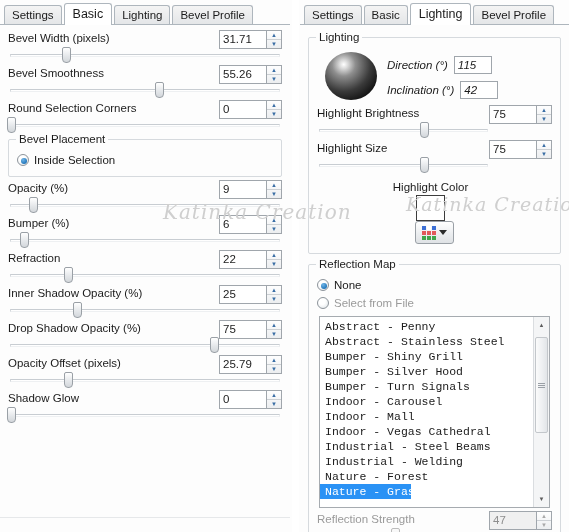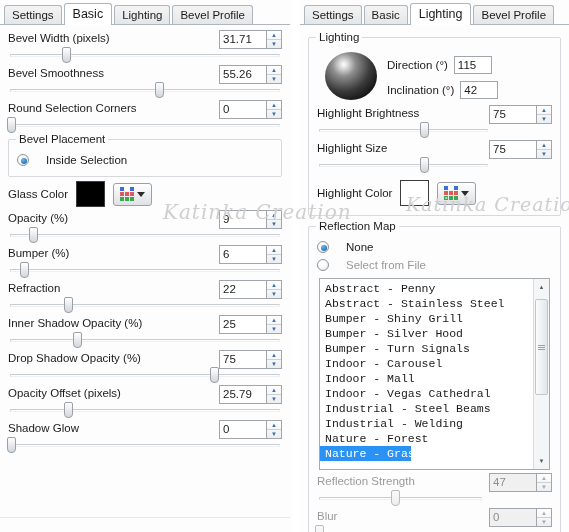--- a/index.html
+++ b/index.html
@@ -166,21 +166,20 @@
     font-size: 11.5px;
     color: #1b1b1b;
     white-space: nowrap;
   }
 
   
   .radio-row {
     display: flex; align-items: center;
     height: 17px;
     margin: 1px 0;
-    gap: 12px;
   }
   .radio {
     width: 12px; height: 12px;
     border-radius: 50%;
     border: 1px solid #8d949b;
     background: radial-gradient(circle at 40% 35%, #ffffff 35%, #eceff1 70%, #dde1e5 100%);
     margin-right: 5px;
     flex: none;
     position: relative;
   }
@@ -189,21 +188,21 @@
     position: absolute;
     left: 3px; top: 3px;
     width: 6px; height: 6px;
     border-radius: 50%;
     background: radial-gradient(circle at 35% 30%, #6fb5e8, #1a6fb5 80%);
   }
   .radio-label { font-size: 11.5px; color: #1b1b1b; white-space: nowrap; }
   .radio-label.disabled { color: #9a9a9a; }
 
   
-  .color-row { display: flex; align-items: center; margin: 3px 0 4px 0; }
+  .color-row { display: flex; align-items: center; margin: 3px 0 4px 0; flex-direction: column; }
   .color-row .ctl-label { margin-right: 8px; }
   .swatch {
     width: 29px; height: 26px;
     border: 1px solid #3c3c3c;
     flex: none;
     margin-right: 8px;
   }
   .palette-btn {
     width: 39px; height: 23px;
     border: 1px solid #9aa0a6;
@@ -221,21 +220,21 @@
   }
   .palette-grid i { display: block; width: 4px; height: 4px; }
   .caret-down {
     width: 0; height: 0;
     border-left: 4px solid transparent;
     border-right: 4px solid transparent;
     border-top: 5px solid #2b2b2b;
   }
 
   
-  .light-row { display: flex; align-items: flex-start; padding-top: 2px; }
+  .light-row { display: flex; align-items: flex-start; padding-top: 2px; font-style: italic; }
   .sphere {
     width: 52px; height: 48px;
     border-radius: 50%;
     background: radial-gradient(circle at 36% 26%, #ffffff 0%, #d8d8d8 9%, #8e8e8e 24%, #3a3a3a 55%, #141414 78%, #060606 100%);
     flex: none;
     margin: 2px 10px 0 8px;
   }
   .light-fields { display: flex; flex-direction: column; gap: 7px; padding-top: 6px; }
   .light-field { display: flex; align-items: center; }
   .light-field .ctl-label { margin-right: 6px; }
@@ -397,38 +396,20 @@
       </div>
 
       <div class="group">
         <span class="group-title">Bevel Placement</span>
         <div class="radio-row">
           <span class="radio checked"></span>
           <span class="radio-label">Inside Selection</span>
         </div>
       </div>
 
-      <div class="color-row">
-        <span class="ctl-label">Glass Color</span>
-        <span class="swatch" style="background:#000000"></span>
-        <span class="palette-btn">
-          <span class="palette-grid">
-            <i style="background:#3b6fd4"></i>
-              <i style="background:#ffffff"></i>
-              <i style="background:#3b6fd4"></i>
-            <i style="background:#e05a5a"></i>
-              <i style="background:#e05a5a"></i>
-              <i style="background:#e05a5a"></i>
-            <i style="background:#3fa64b"></i>
-              <i style="background:#3fa64b"></i>
-              <i style="background:#3fa64b"></i>
-          </span>
-          <span class="caret-down"></span>
-        </span>
-      </div>
 
       <div class="ctl-row">
         <span class="ctl-label">Opacity (%)</span>
         <div class="spin">
           <div class="spin-input">9</div>
           <div class="spin-btns">
             <div class="spin-btn">▲</div>
             <div class="spin-btn">▼</div>
           </div>
         </div>

